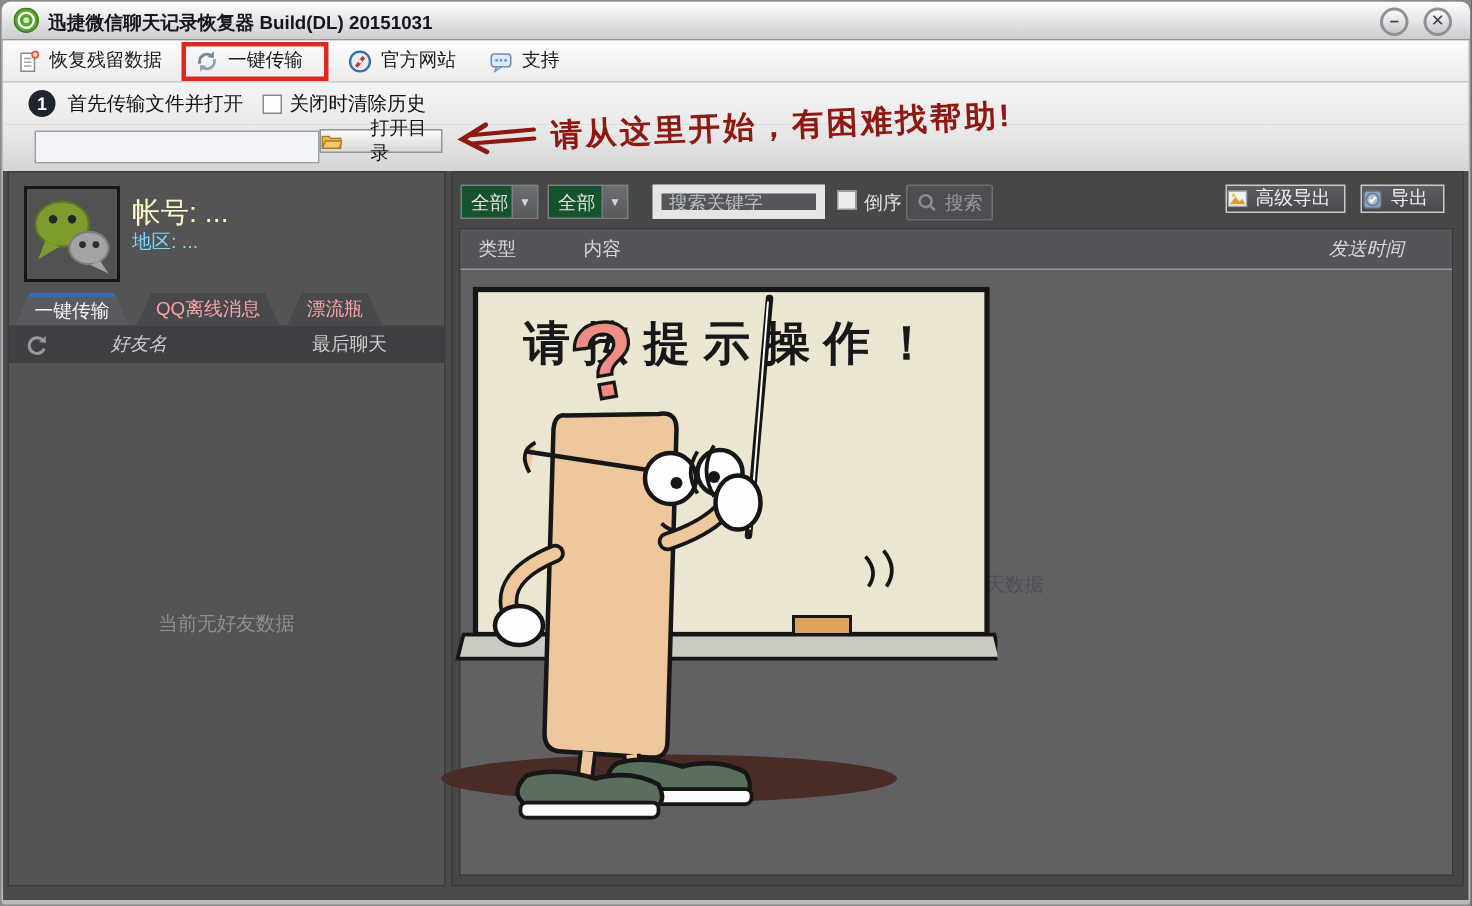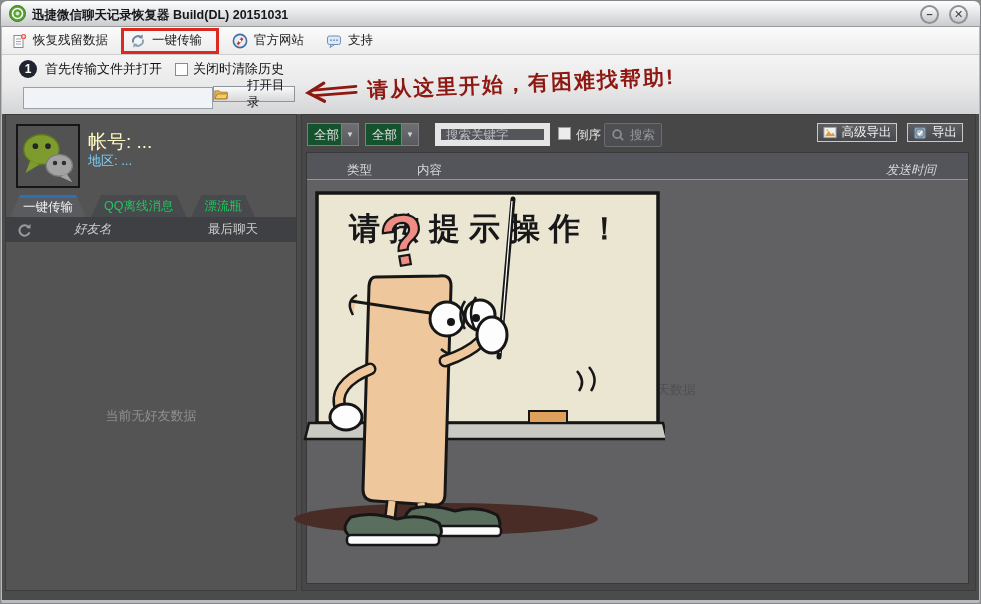--- a/index.html
+++ b/index.html
@@ -54,21 +54,21 @@
 
   
   .main { position:absolute; top:113px; left:1px; right:1px; bottom:3px; background:#4b4b4b; }
 
   .left-panel { position:absolute; left:3px; top:0; width:292px; bottom:9px;
                 background:#545454; border:1px solid #3c3c3c; color:#e8e8e8; }
   .wechat-box { position:absolute; left:10px; top:9px; width:64px; height:64px; border:2px solid #161616; }
   .acct-line { position:absolute; left:82px; top:14px; font-size:19px; color:#fef9c3; }
   .region-line { position:absolute; left:82px; top:37px; font-size:13px; color:#7dd3fc; }
   .tabs { position:absolute; left:4px; top:80px; right:2px; height:22px; display:flex; gap:5px; }
-  .tab { height:22px; padding:0 13px; line-height:22px; font-size:12.5px; color:#22c55e;
+  .tab { height:22px; padding:0 13px; line-height:22px; font-size:12.5px; color:#fca5a5;
          background:#47494c; clip-path:polygon(10px 0, calc(100% - 10px) 0, 100% 100%, 0 100%); cursor:pointer; white-space:nowrap; }
   .tab.active { background:#595b5f; border-top:3px solid var(--accent_blue,#2d6fb7); line-height:19px; color:#f2f2f2; }
   .list-header { position:absolute; left:0; top:102px; right:0; height:25px; background:#3f4043;
                  display:flex; align-items:center; color:#cdcdcd; font-size:12.5px; }
   .refresh-btn { margin-left:10px; width:16px; height:16px; cursor:pointer; flex:none; }
   .fh-name { margin-left:42px;font-style:italic; }
   .fh-last { margin-left:auto; margin-right:38px; }
   .friend-empty { position:absolute; top:292px; left:0; right:0; text-align:center; color:#8f8f8f; font-size:13px; }
 
   .right-panel { position:absolute; left:299px; right:3px; top:0; bottom:9px;
@@ -83,28 +83,28 @@
   .search-input { position:absolute; left:133px; top:8px; width:115px; height:23px;
                   background:#55565a; border:6px solid #e5e5e5; color:#d9d9d9; font-size:12.5px; padding:0 5px; }
   .search-input::placeholder { color:#b9bcc0; }
   .cbd { position:absolute; left:256px; top:12px; width:13px; height:13px; background:#ececec; border:1px solid #9a9a9a; cursor:pointer; }
   .reverse-label { position:absolute; left:274px; top:12px; color:#e3e3e3; font-size:12.5px; }
   .search-btn { position:absolute; left:302px; top:8px; width:58px; height:24px;
                 border:1px solid #6b6c70; border-radius:2px; background:#4d4e52;
                 color:#97989c; font-size:12.5px; display:flex; align-items:center; justify-content:center; gap:5px; }
   .export-btn { position:absolute; top:8px; height:19px; border:1px solid #c9c9c9;
                 background:linear-gradient(#5d5e62,#48494d); color:#f0f0f0; font-size:12.5px;
-                display:flex; align-items:center; justify-content:center; gap:5px; cursor:pointer; }
+                display:flex; align-items:center; justify-content:flex-start; gap:5px; cursor:pointer; }
   .adv-export { right:78px; width:80px; }
   .export { right:12px; width:56px; }
 
   .table-box { position:absolute; left:4px; right:6px; top:37px; bottom:6px;
                border:1px solid #39393c; background:#616163; }
   .table-header { height:27px; background:#54555a; border-bottom:1px solid #97979b;
-                  display:flex; align-items:flex-end; color:#d8d8d8; font-size:12.5px;padding-left:28px; }
+                  display:flex; align-items:center; color:#d8d8d8; font-size:12.5px; }
   .th-type { margin-left:12px; width:70px; }
   .th-content { flex:1; }
   .th-time { margin-right:32px;font-style:italic; }
   .table-empty { position:absolute; top:228px; left:0; right:0; text-align:center;
                  transform:translateX(13px); color:#4f5053; font-size:13px; }
 
   .cartoon { position:absolute; left:291px; top:75px; width:372px; height:362px; pointer-events:none; }
 </style>
 </head>
 <body>

